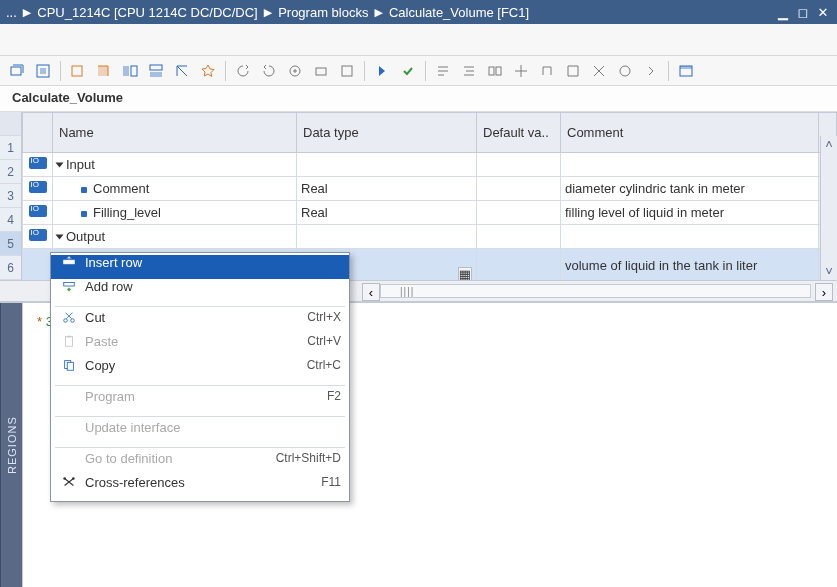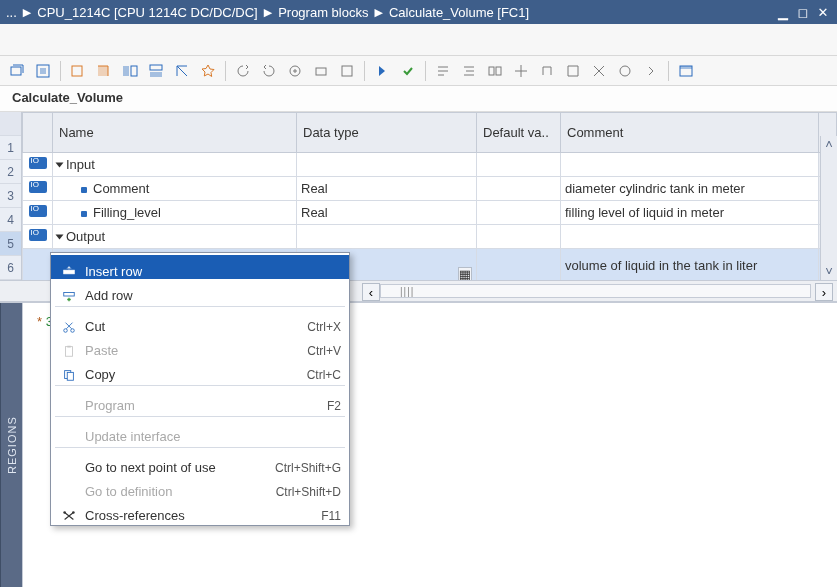--- a/index.html
+++ b/index.html
@@ -62,21 +62,21 @@
 
 .lower { display:flex; height: calc(587px - 24px - 32px - 30px - 26px - 168px - 22px); border-top:1px solid #c5cbd6; }
 .regions-tab { width: 22px; background:#5a6a86; color:#dfe6f0; writing-mode: vertical-rl; transform: rotate(180deg); display:flex; align-items:center; justify-content:center; font-size:11px; letter-spacing:1px; border-right:1px solid #3f4e66; }
 .codepane { flex:1; background:#fff; padding: 10px 14px; font-family: Consolas, monospace; font-size: 14px; color:#333; border-left:1px solid #c5cbd6; position:relative; }
 .codepane .kw-op { color:#b05a1c; }
 .codepane .num { color:#2a8a3a; }
 .codepane .var { color:#7a3aa8; }
 
 
 .ctxmenu { position:absolute; left:50px; top:252px; width:300px; background:#fff; border:1px solid #8a94a6; box-shadow: 3px 3px 6px rgba(0,0,0,0.25); z-index:50; padding:2px 0; }
-.ctxmenu .item { height:24px; display:flex; align-items:flex-end; padding:0 8px; color:#333; cursor:pointer; }
+.ctxmenu .item { height:24px; display:flex; align-items:flex-start; padding:0 8px; color:#333; cursor:pointer; }
 .ctxmenu .item .ico { width:20px; display:flex; align-items:center; justify-content:center; margin-right:6px; color:#2a6bbd; }
 .ctxmenu .item .lbl { flex:1; }
 .ctxmenu .item .sc { color:#555; font-size:12px; }
 .ctxmenu .item.selected { background:#1a5db4; color:#fff; }
 .ctxmenu .item.selected .ico, .ctxmenu .item.selected .sc { color:#fff; }
 .ctxmenu .item.disabled { color:#a9a9a9; cursor:default; }
 .ctxmenu .item.disabled .ico { color:#c7c7c7; }
 .ctxmenu .sep { height:1px; background:#d6dbe4; margin:3px 4px; }
 
 .icon-svg { width:14px; height:14px; }
@@ -401,25 +401,20 @@
     <span class="ico"></span>
     <span class="lbl">Program</span>
     <span class="sc">F2</span>
   </div>
   <div class="sep"></div>
   <div class="item disabled">
     <span class="ico"></span>
     <span class="lbl">Update interface</span>
   </div>
   <div class="sep"></div>
-  <div class="item">
-    <span class="ico"></span>
-    <span class="lbl">Go to next point of use</span>
-    <span class="sc">Ctrl+Shift+G</span>
-  </div>
   <div class="item disabled">
     <span class="ico"></span>
     <span class="lbl">Go to definition</span>
     <span class="sc">Ctrl+Shift+D</span>
   </div>
   <div class="item">
     <span class="ico">
         <svg class="icon-svg" viewBox="0 0 16 16">
           <path d="M3 4l10 8M13 4L3 12" stroke="#333" stroke-width="1.3"></path>
           <circle cx="3" cy="4" r="1.5" fill="#333"></circle>

